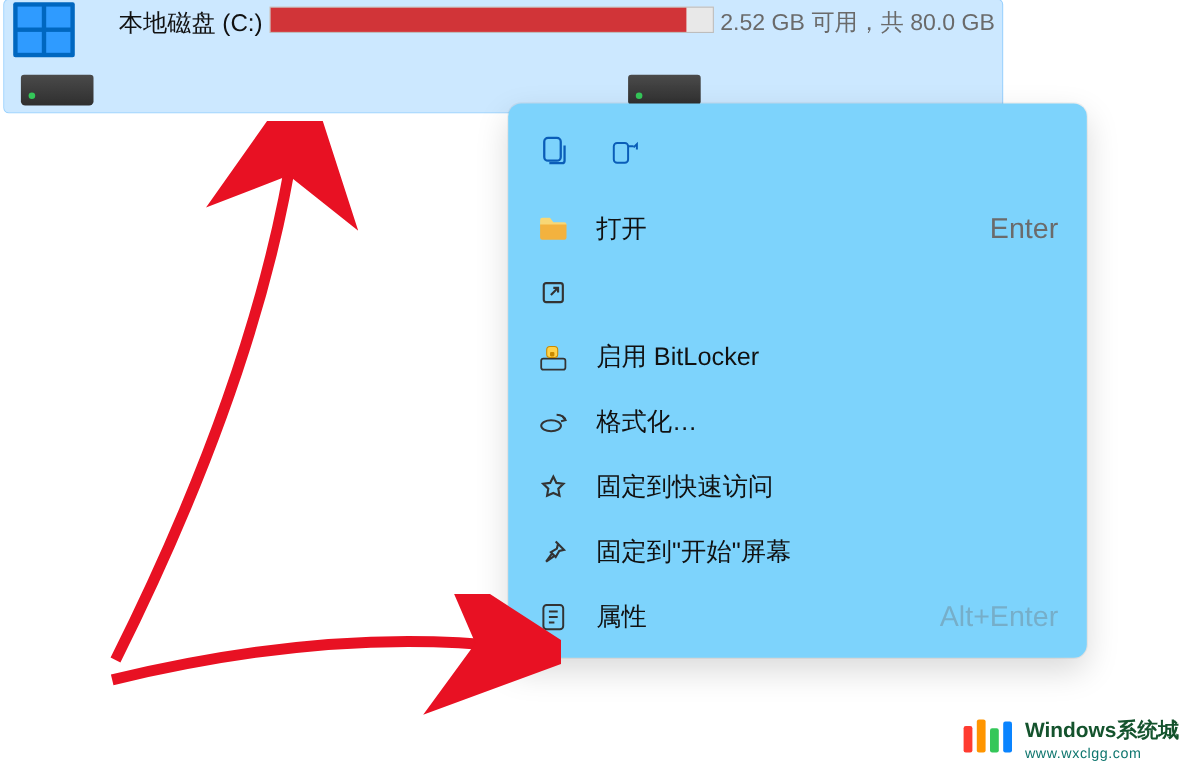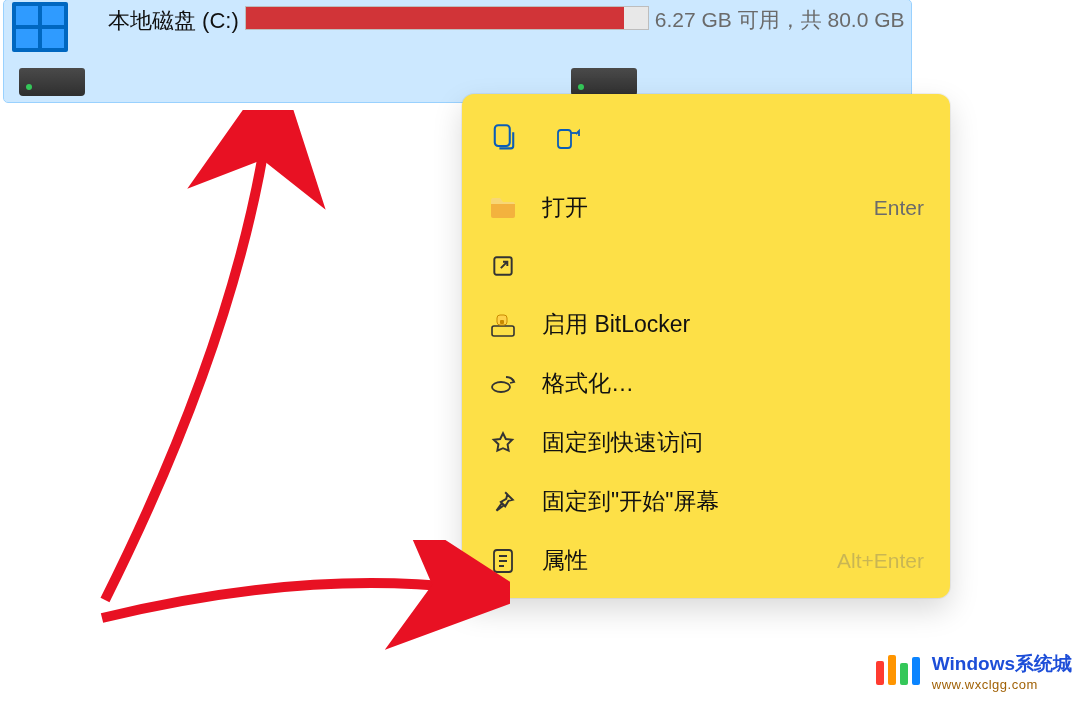--- a/index.html
+++ b/index.html
@@ -12,57 +12,57 @@
   .drive-body::after{content:"";position:absolute;left:7px;bottom:6px;width:6px;height:6px;border-radius:50%;background:#34c759}
   .win-tile{position:absolute;left:8px;top:2px;width:56px;height:50px;background:#0067c0;display:grid;grid-template-columns:1fr 1fr;grid-template-rows:1fr 1fr;gap:4px;padding:4px;border-radius:2px}
   .win-tile span{background:#2f9bff}
   .drive-info{display:flex;flex-direction:row;gap:6px;font-size:22px;color:#111}
   .bar{width:404px;height:24px;background:#e8e8e8;border:1px solid #bdbdbd;position:relative}
   .bar .fill{position:absolute;inset:0;right:auto;}
   .bar.red .fill{width:94%;background:#d13438}
   .bar.blue .fill{width:72%;background:#1fa3e0}
   .space{color:#6a6a6a;font-size:21px}
   
-  .ctx{position:absolute;left:462px;top:94px;width:488px;background:#fde047;border-radius:12px;box-shadow:0 0 0 1px rgba(0,0,0,.05),0 12px 30px rgba(0,0,0,.15);padding-bottom:8px;padding-top:18px}
+  .ctx{position:absolute;left:462px;top:94px;width:526px;background:#7dd3fc;border-radius:12px;box-shadow:0 0 0 1px rgba(0,0,0,.05),0 12px 30px rgba(0,0,0,.15);padding-bottom:8px;padding-top:18px}
   .ctx-top{display:flex;gap:24px;padding:6px 22px 20px}
   .ico-btn{width:40px;height:40px;display:flex;align-items:center;justify-content:center}
   .ctx-row{display:flex;align-items:center;gap:24px;padding:14px 26px;font-size:23px;color:#111}
   .ctx-row .lab{flex:1}
-  .ctx-row .hint{color:#6b6b6b;font-size:21px}
+  .ctx-row .hint{color:#6b6b6b;font-size:26px}
   .ctx-ic{width:30px;height:30px;display:flex;align-items:center;justify-content:center}
   
   
   .arrow{position:absolute;pointer-events:none}
   
   
   .wm{position:absolute;right:8px;bottom:12px;display:flex;align-items:center;gap:8px;font-family:Arial}
   .wm-bars span{display:inline-block;width:8px;border-radius:2px;margin-right:4px}
   .wm-t{display:flex;flex-direction:column}
-  .wm-t .a{font-size:19px;font-weight:700;color:#1d4ed8}
-  .wm-t .b{font-size:13px;color:#a16207;letter-spacing:.5px}
+  .wm-t .a{font-size:19px;font-weight:700;color:#14532d}
+  .wm-t .b{font-size:13px;color:#0f766e;letter-spacing:.5px}
 </style>
 </head>
 <body>
 
 <div class="drive sel" style="left:4px;top:0">
   <div class="drive-icon">
     <div class="win-tile">
         <span></span>
         <span></span>
         <span></span>
         <span></span>
       </div>
     <div class="drive-body"></div>
   </div>
   <div class="drive-info">
     <div>本地磁盘 (C:)</div>
     <div class="bar red">
         <div class="fill"></div>
       </div>
-    <div class="space">6.27 GB 可用，共 80.0 GB</div>
+    <div class="space">2.52 GB 可用，共 80.0 GB</div>
   </div>
 </div>
 
 <div class="drive" style="left:556px;top:0">
   <div class="drive-icon">
     <div class="drive-body"></div>
   </div>
 </div>
 
 <div class="ctx">

